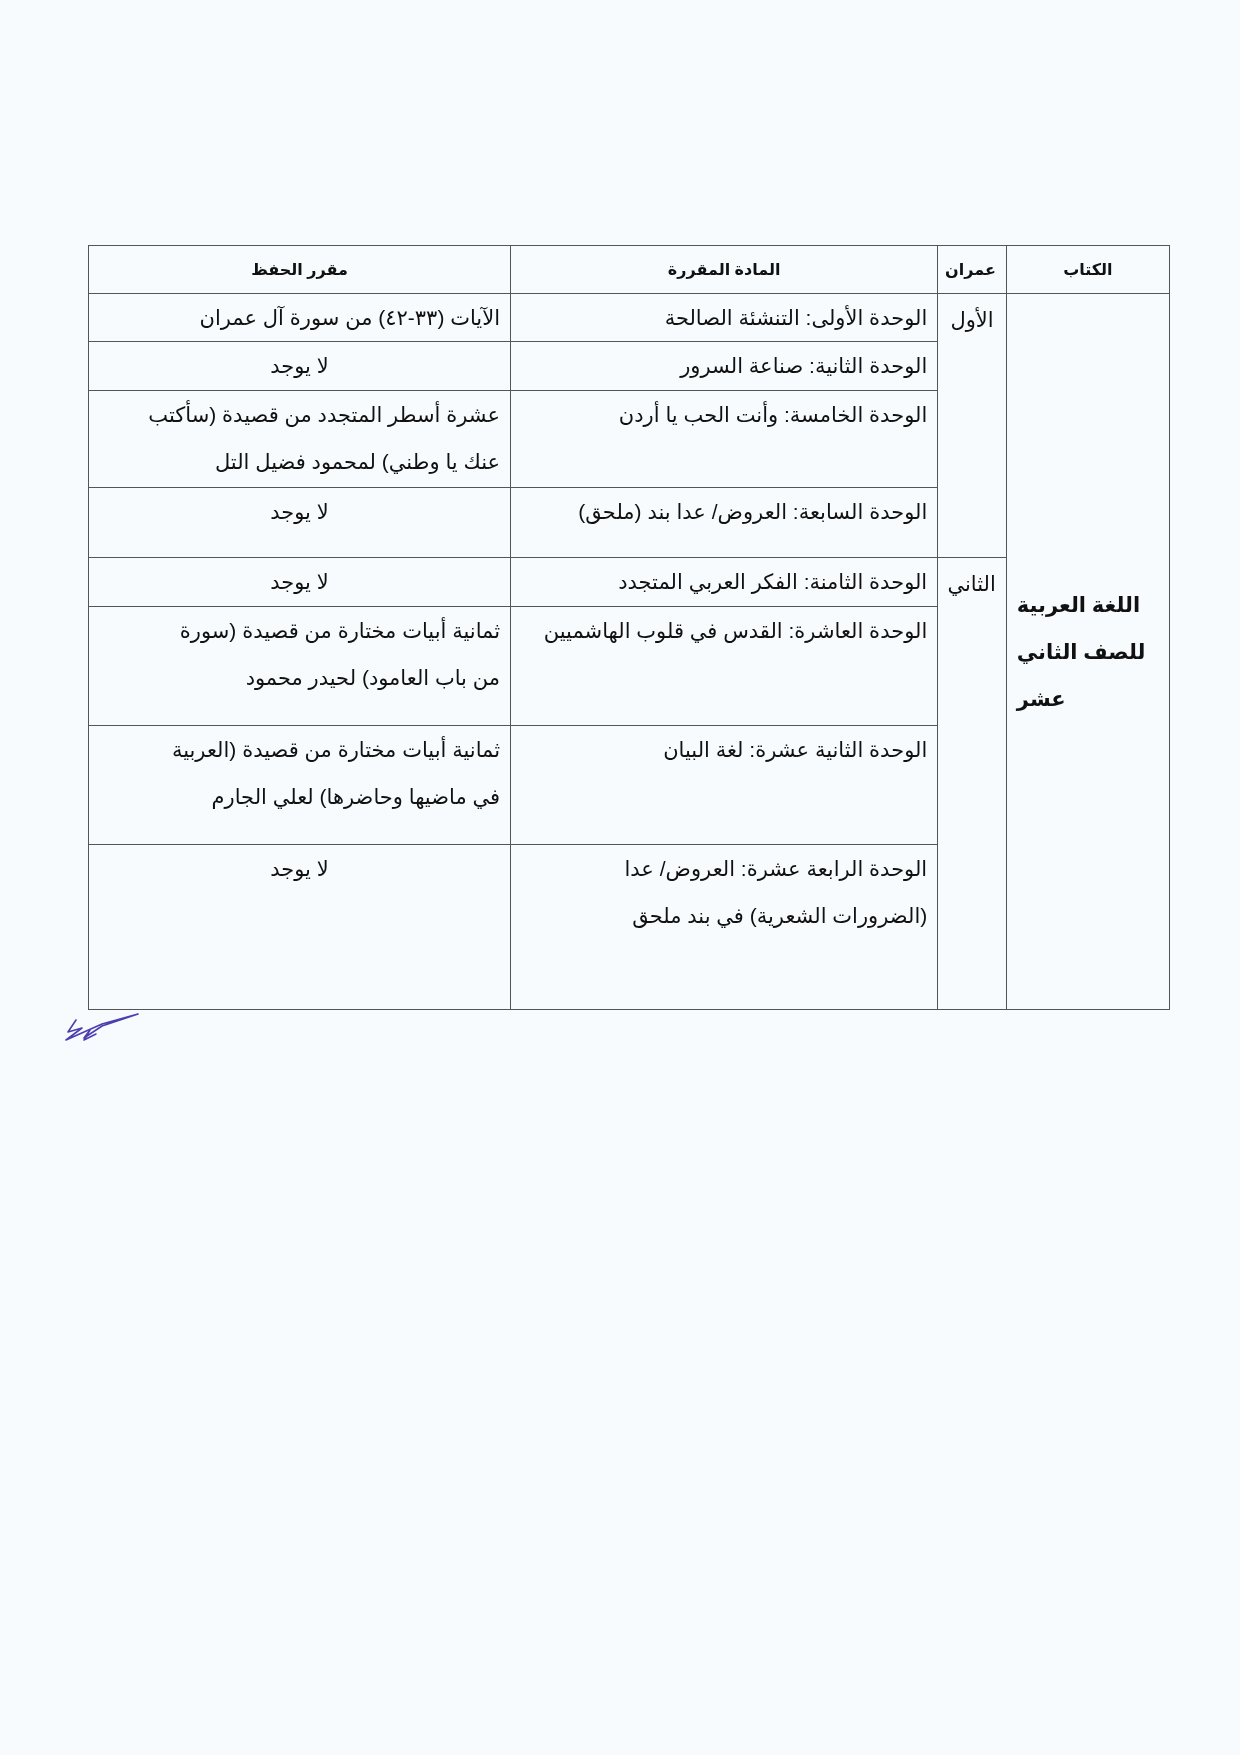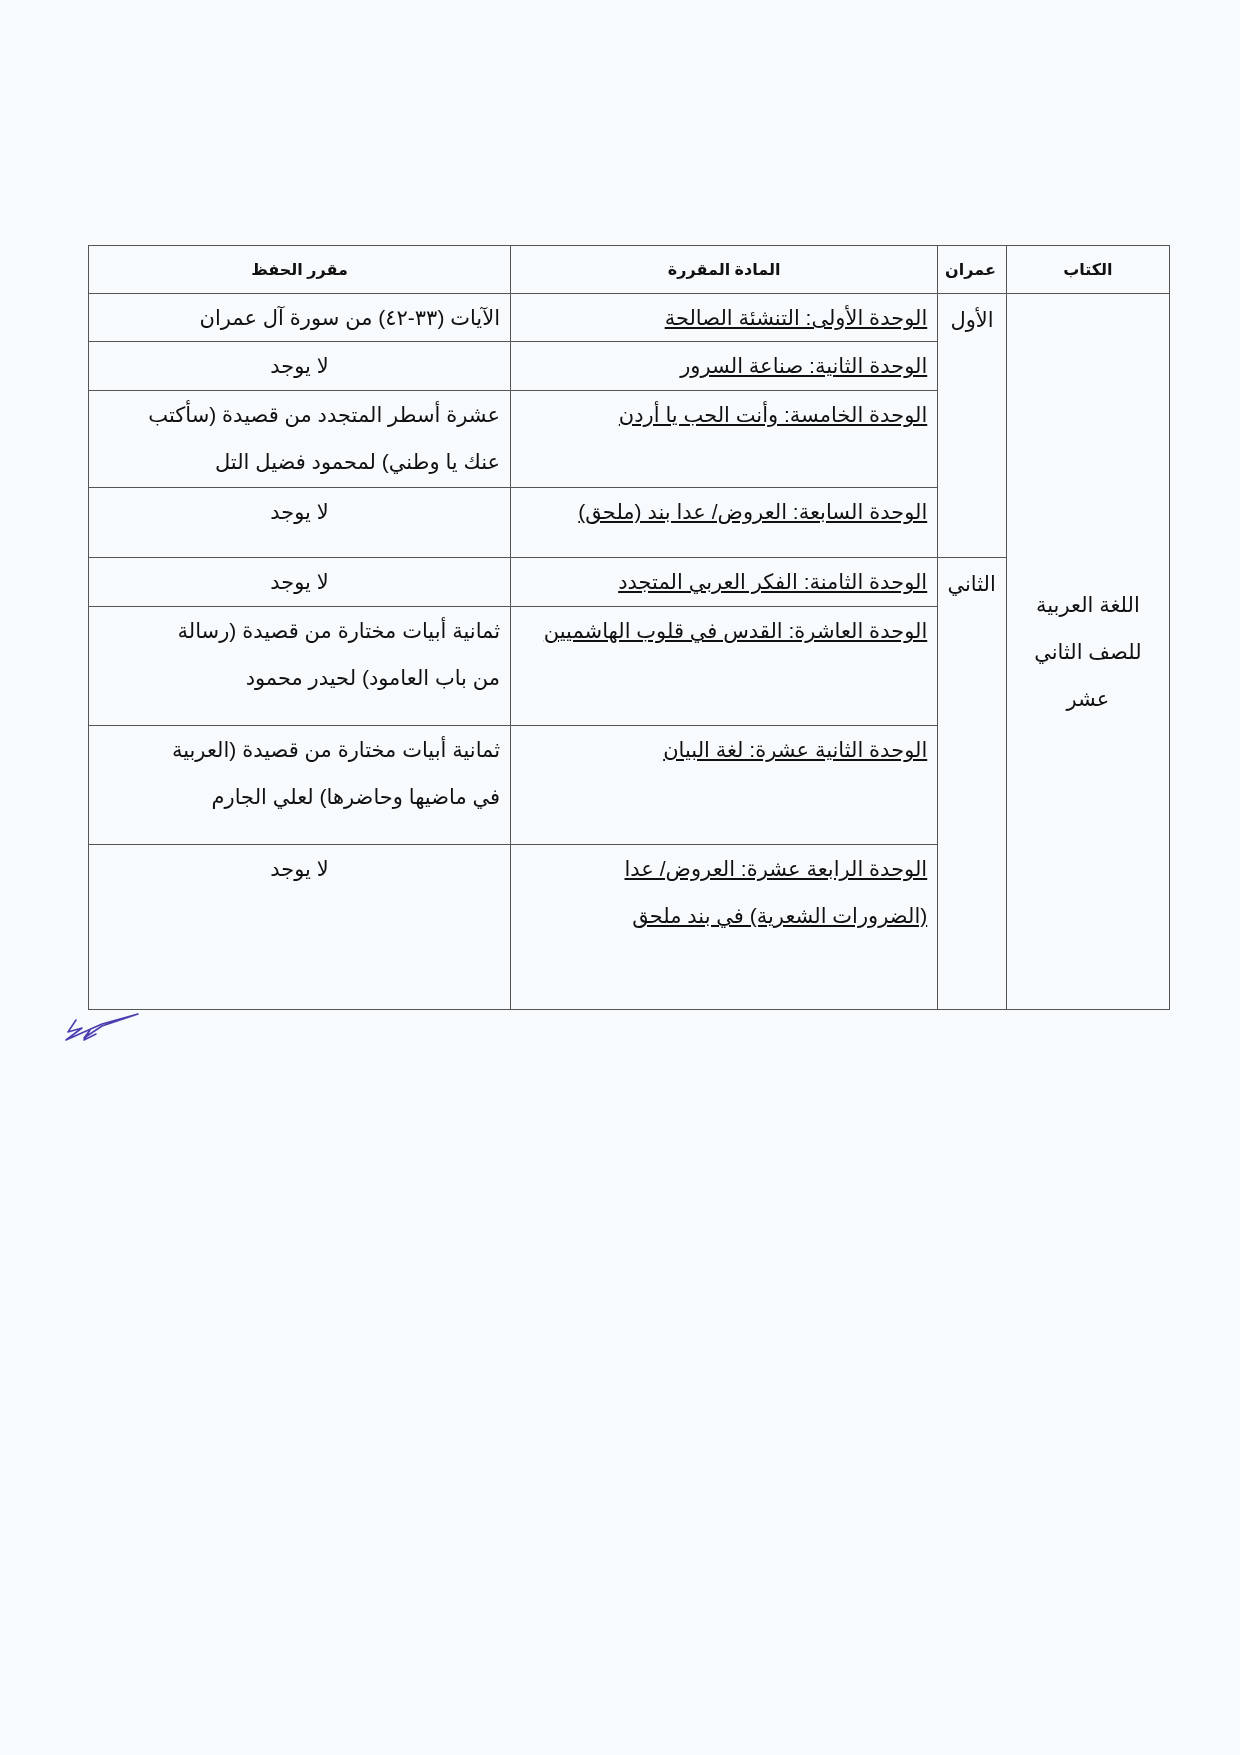--- a/index.html
+++ b/index.html
@@ -30,23 +30,23 @@
     font-weight: bold;
     font-size: 16px;
     text-align: center;
     vertical-align: middle;
   }
   .col-book { width: 157px; }
   .col-term { width: 66px; }
   .col-subject { width: 411px; }
   .col-memo { width: 406px; }
   .cell-line { display: block; line-height: 47px; }
-  .cell-book { text-align: center; vertical-align: middle !important; line-height: 47px; }
+  .cell-book { text-align: left; vertical-align: middle !important; line-height: 47px; font-weight: bold; }
   .cell-term { text-align: center; padding-top: 2px !important; line-height: 47px; }
-  .cell-subject { text-align: right; text-decoration: underline; }
+  .cell-subject { text-align: right; }
   .cell-memo { text-align: right; margin-left: 16px; }
   .cell-memo.center { text-align: center; }
   .r1 { height: 46px; } .r2 { height: 49px; } .r3 { height: 97px; } .r4 { height: 70px; }
   .r5 { height: 49px; } .r6 { height: 119px; } .r7 { height: 119px; } .r8 { height: 165px; }
   .signature { position: absolute; left: 62px; top: 1010px; width: 90px; height: 40px; }
 </style>
 </head>
 <body>
 
 <table class="page-table">
@@ -111,21 +111,21 @@
         </td>
       <td class="cell-memo center">
           <span class="cell-line">لا يوجد</span>
         </td>
     </tr>
     <tr class="r6">
       <td class="cell-subject">
           <span class="cell-line">الوحدة العاشرة: القدس في قلوب الهاشميين</span>
         </td>
       <td class="cell-memo">
-        <span class="cell-line">ثمانية أبيات مختارة من قصيدة (رسالة</span>
+        <span class="cell-line">ثمانية أبيات مختارة من قصيدة (سورة</span>
         <span class="cell-line">من باب العامود) لحيدر محمود</span>
       </td>
     </tr>
     <tr class="r7">
       <td class="cell-subject">
           <span class="cell-line">الوحدة الثانية عشرة: لغة البيان</span>
         </td>
       <td class="cell-memo">
         <span class="cell-line">ثمانية أبيات مختارة من قصيدة (العربية</span>
         <span class="cell-line">في ماضيها وحاضرها) لعلي الجارم</span>

